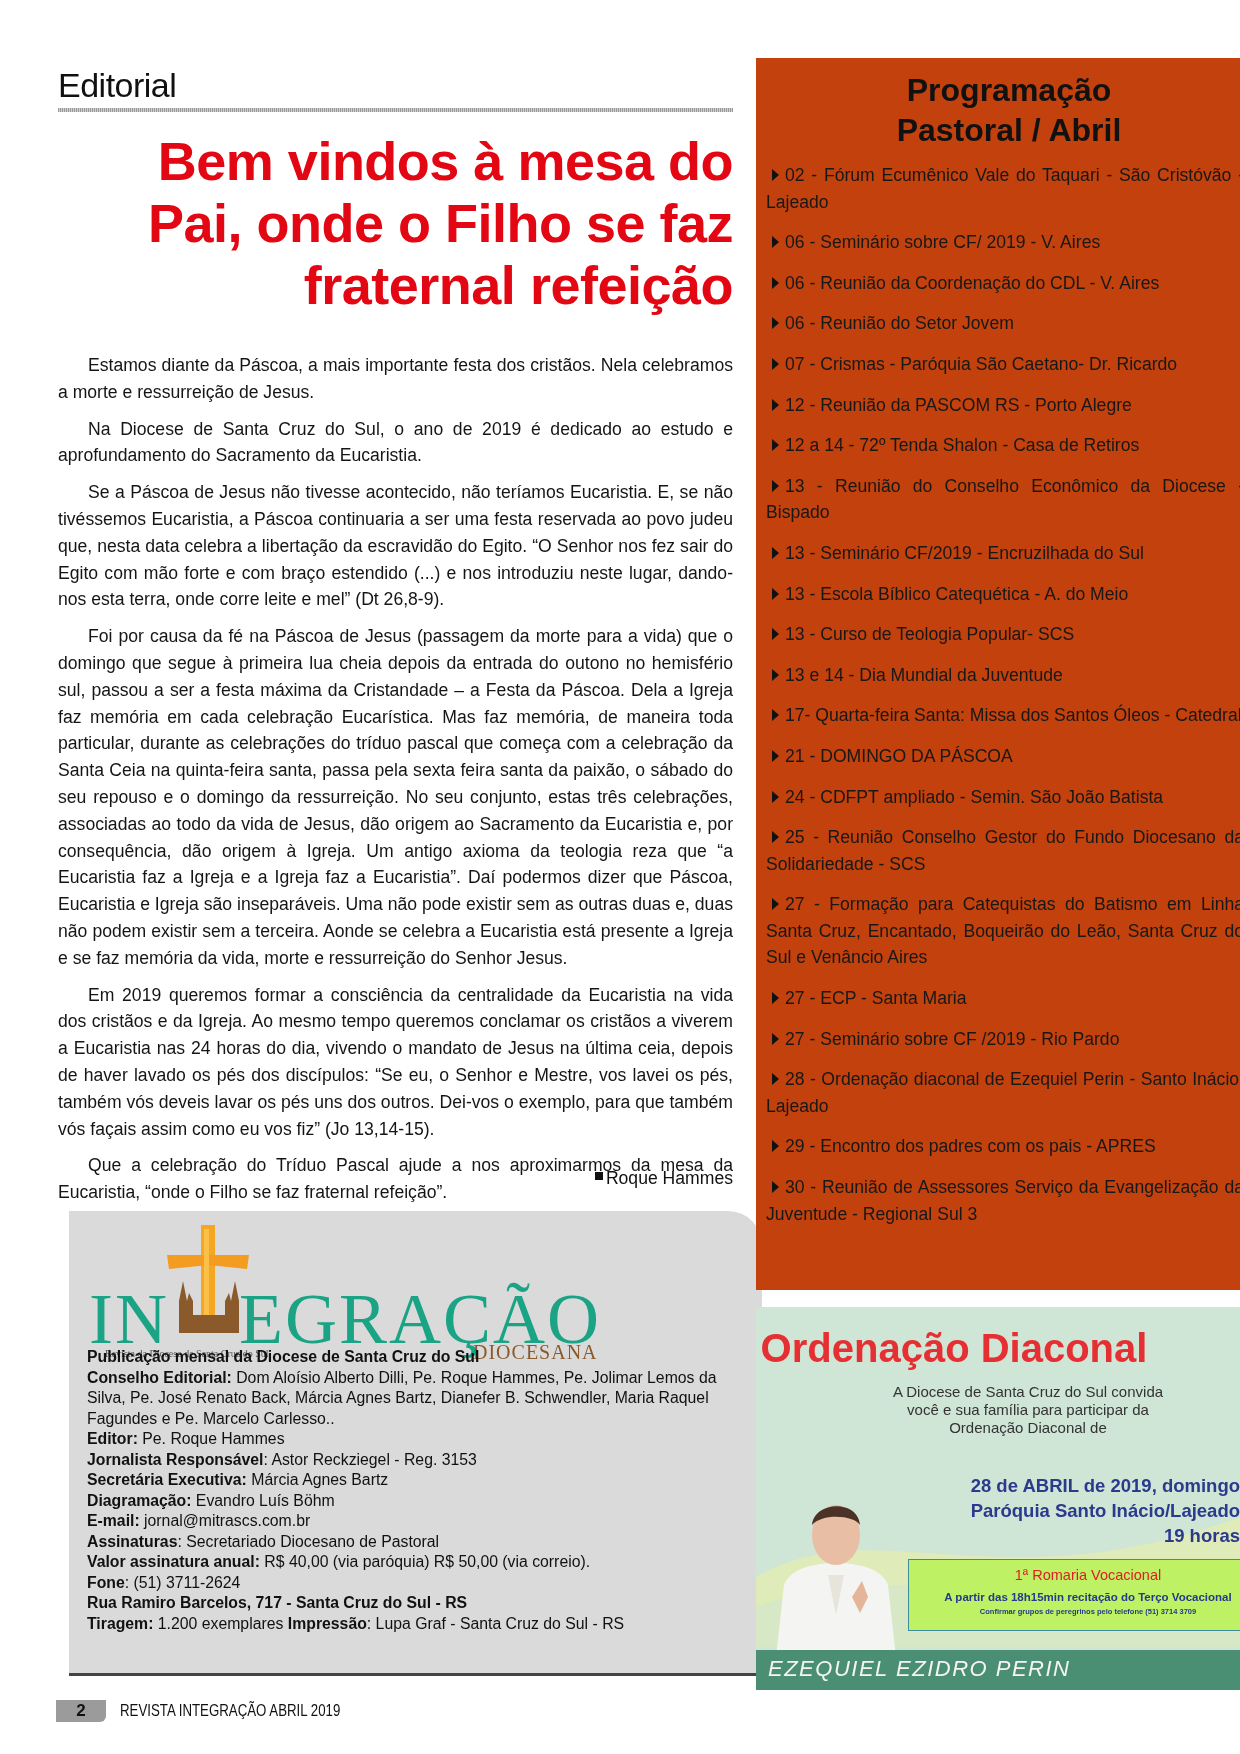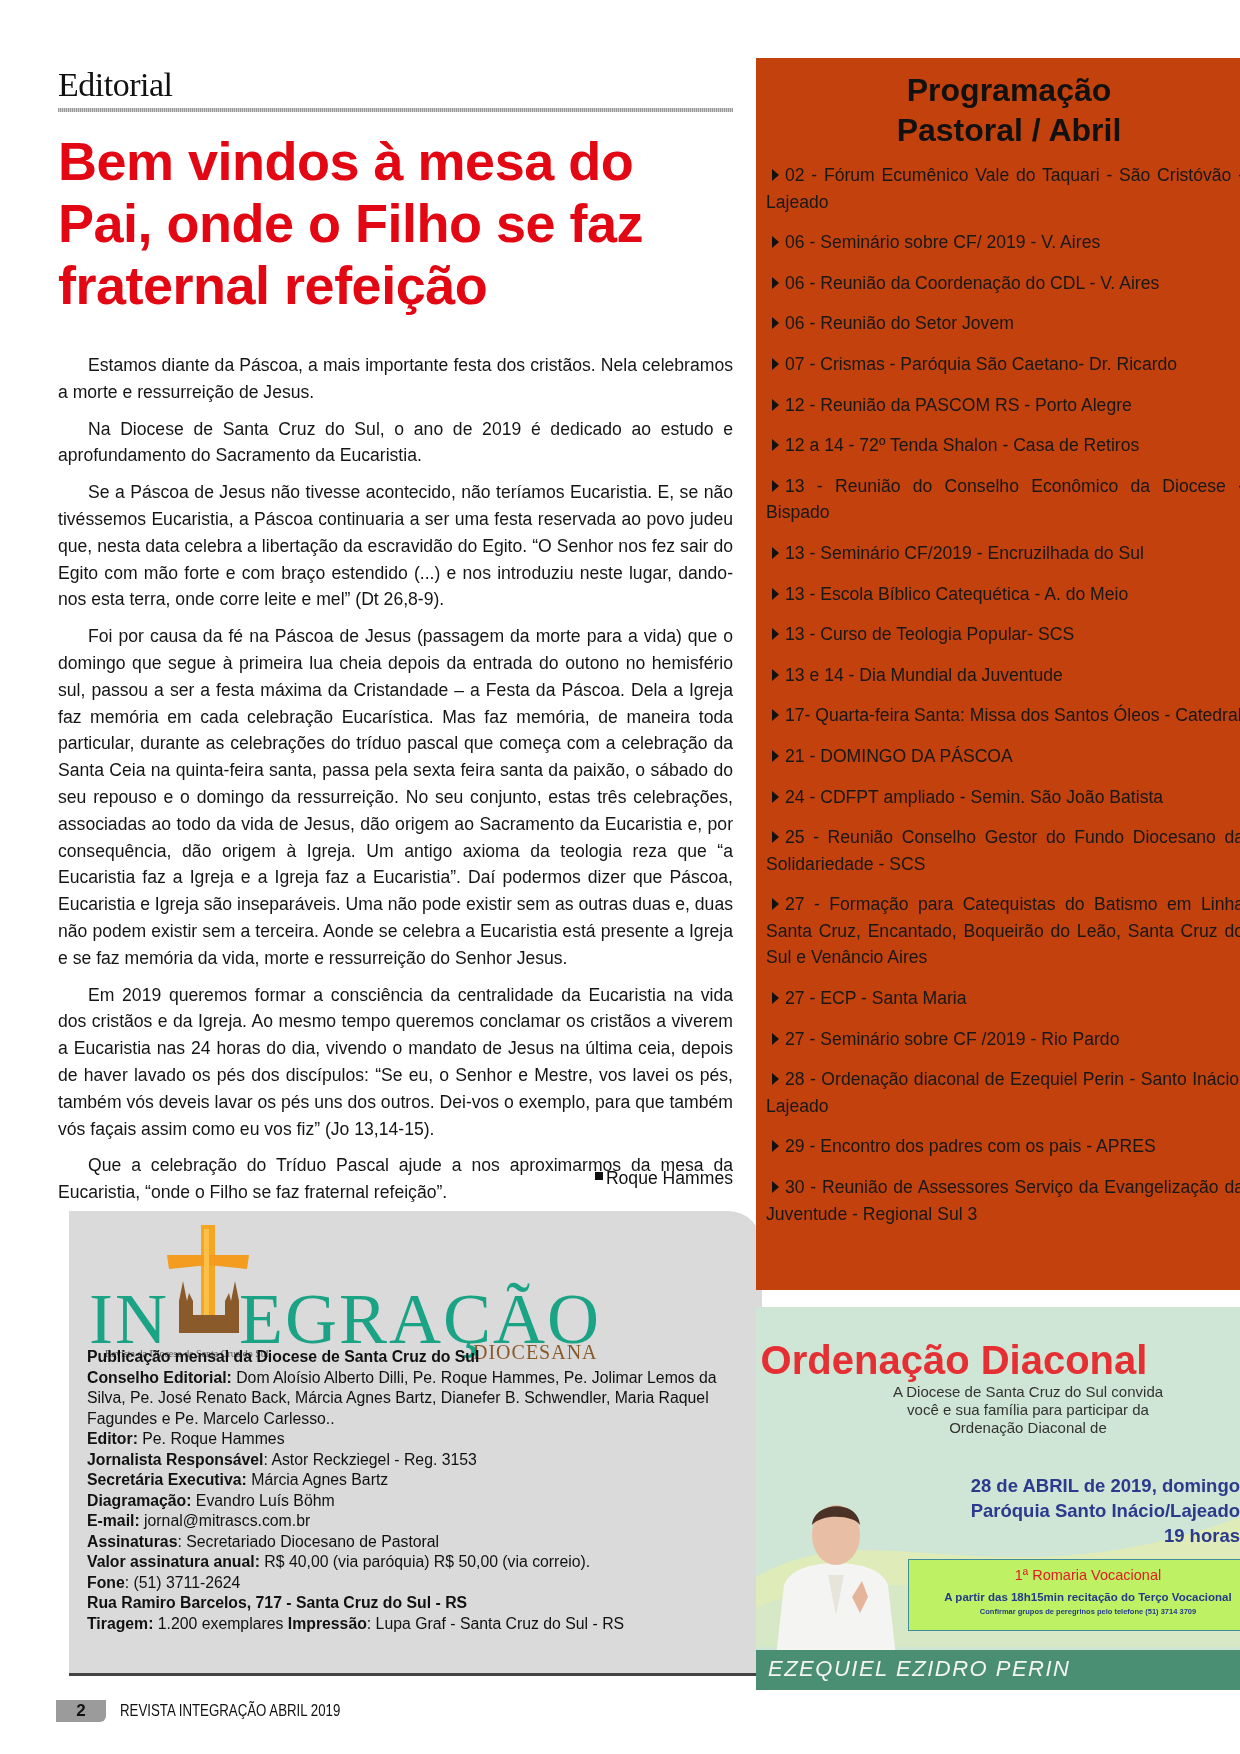--- a/index.html
+++ b/index.html
@@ -1,22 +1,22 @@
 <!DOCTYPE html>
 <html><head>
 <meta charset="utf-8">
 <style>
   html, body { margin:0; padding:0; }
   body { width:1240px; height:1754px; background:#ffffff; position:relative; overflow:hidden;
          font-family:"Liberation Sans", sans-serif; color:#111; }
   
-  #section-label { position:absolute; left:58px; top:66px; font-size:34px; color:#111; letter-spacing:-0.5px;font-family:Liberation Serif, serif; }
+  #section-label { position:absolute; left:58px; top:66px; font-size:34px; color:#111; letter-spacing:-0.5px; }
   #section-rule { position:absolute; left:58px; top:108px; width:675px; height:4px;
                   background:repeating-linear-gradient(90deg,#9a9a9a 0 1px,#d0d0d0 1px 2px); }
-  #headline { position:absolute; left:58px; top:130px; width:675px; text-align:left;
+  #headline { position:absolute; left:58px; top:130px; width:675px; text-align:right;
               color:#e30613; font-weight:bold; font-size:54px; line-height:62px; letter-spacing:-0.5px; }
   #article { position:absolute; left:58px; top:352px; width:675px; font-size:17.6px; line-height:26.8px;
              text-align:justify; color:#151515; }
   #article p { margin:0 0 10px 0; text-indent:30px; }
   #byline { position:absolute; left:58px; top:1168px; width:675px; text-align:right; font-size:17.6px; }
   #byline .sq { display:inline-block; width:8px; height:8px; background:#111; margin-right:3px; vertical-align:4px; }
 
   
   #masthead { position:absolute; left:40px; top:1211px; width:693px; height:462px; background:#dadada;
               border-top-right-radius:34px; border-bottom:3px solid #444;margin-left:29px; }
@@ -40,21 +40,21 @@
   #agenda-title { text-align:center; font-weight:bold; font-size:32px; line-height:40px; margin:12px 0 12px 0; color:#111; }
   #agenda ul { list-style:none; margin:0; padding:0 18px 0 10px; }
   #agenda li { font-size:17.6px; line-height:26.6px; margin-bottom:14px; text-align:justify; color:#181818; }
   #agenda li .tri { display:inline-block; width:0; height:0; border-top:6px solid transparent; border-bottom:6px solid transparent;
                     border-left:7px solid #111; margin:0 6px 0 6px; vertical-align:0px; }
 
   
   #ad { position:absolute; left:756px; top:1307px; width:484px; height:383px; background:#cfe5d6; overflow:hidden; }
   #ad-wave { position:absolute; left:0; top:180px; width:484px; height:160px; }
   #ad-title { position:absolute; left:0; top:18px; width:396px; text-align:center; color:#e52f32; font-weight:bold;
-              font-size:40px; line-height:46px;margin-top:12px; }
+              font-size:40px; line-height:46px; }
   #ad-text { position:absolute; left:0; top:76px; width:484px; text-align:center; font-size:15px; line-height:18px; color:#333; padding-left:60px; box-sizing:border-box; }
   #ad-date { position:absolute; left:140px; top:166px; width:344px; text-align:right; color:#2b3a8c; font-weight:bold; font-size:18.5px; line-height:25px; }
   #ad-photo { position:absolute; left:10px; top:178px; width:140px; height:172px; }
   #ad-box { position:absolute; left:152px; top:252px; width:326px; height:70px; background:#bef264; border:1px solid #3e8d98;padding-left:16px; }
   #ad-box-title { text-align:center; color:#e01c24; font-size:14.5px; margin-top:7px; }
   #ad-box-line { text-align:center; color:#243a8a; font-size:11.5px; font-weight:bold; margin-top:8px; }
   #ad-box-small { text-align:center; color:#243a8a; font-size:7.5px; font-weight:bold; margin-top:4px; }
   #ad-name-bar { position:absolute; left:0; top:343px; width:484px; height:40px; background:#4a8f74; }
   #ad-name { position:absolute; left:12px; top:6px; color:#f5f5f5; font-style:italic; font-size:22px; letter-spacing:1.5px; }
 </style>

